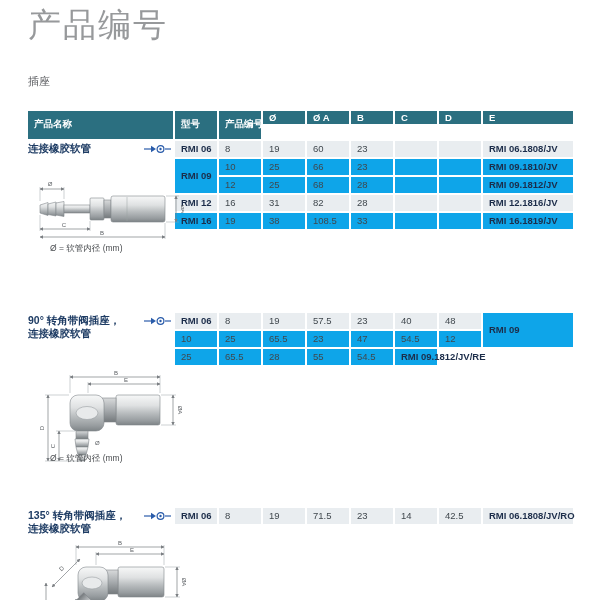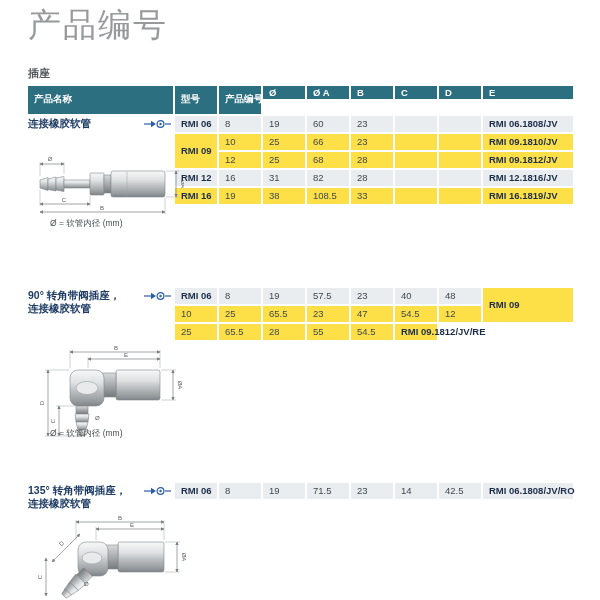--- a/index.html
+++ b/index.html
@@ -3,49 +3,49 @@
 <meta charset="utf-8">
 <style>
   html,body{margin:0;padding:0;}
   body{
     width:600px;height:600px;overflow:hidden;background:#ffffff;
     font-family:"Liberation Sans", sans-serif;
     -webkit-font-smoothing:antialiased;
   }
   .page{position:relative;width:600px;height:461px;padding:8px 0 12px 28px;box-sizing:border-box;}
   .title{font-size:33px;color:#97999b;font-weight:400;letter-spacing:2px;line-height:1.05;}
-  .subtitle{font-size:11px;color:#54565a;font-weight:700;margin-top:23px;}
+  .subtitle{font-size:11px;color:#54565a;font-weight:400;margin-top:31px;}
 
   
   .grid{
     display:grid;
     grid-template-columns:145px 42px repeat(6,42px) 90px;
     gap:2px;
     width:547px;
   }
-  .hdr{margin-top:5px;grid-auto-rows:13px;}
+  .hdr{margin-top:22px;grid-auto-rows:13px;}
   .hdr-cell{
     background:#2b6f80;color:#ffffff;font-size:9.5px;font-weight:700;
     display:flex;align-items:center;padding:0 6px;white-space:nowrap;overflow:hidden;
   }
   .hdr-span2{grid-row:span 2;}
   .hdr-size{grid-column:span 6;}
   .unit{font-weight:400;margin-left:3px;}
 
   .section{position:relative;grid-auto-rows:16px;}
   .name-cell{position:relative;background:#ffffff;grid-column:1;}
   .sec-label{font-size:10.5px;font-weight:700;color:#1e3c64;line-height:13px;padding-top:1px;white-space:nowrap;}
   .sec-icon{position:absolute;right:2px;top:2px;}
 
   .cell{
     font-size:9.5px;color:#40484e;display:flex;align-items:center;
     padding:0 0 0 6px;white-space:nowrap;overflow:visible;
   }
   .light{background:#e9edf0;}
-  .dark{background:#fde047;}
+  .dark{background:#0ea5e9;}
   .model{font-weight:700;color:#1c2d4a;font-size:9.5px;}
   .part{font-weight:700;color:#1c2d4a;font-size:9.5px;}
 
   .drawing{position:absolute;left:4px;}
   .footnote{position:absolute;left:22px;font-size:8.5px;color:#4a4d50;white-space:nowrap;}
 
   .s1{margin-bottom:84px;}
   .s2{margin-bottom:143px;}
 
   svg text{font-family:"Liberation Sans",sans-serif;font-size:6px;fill:#5a5e62;}

